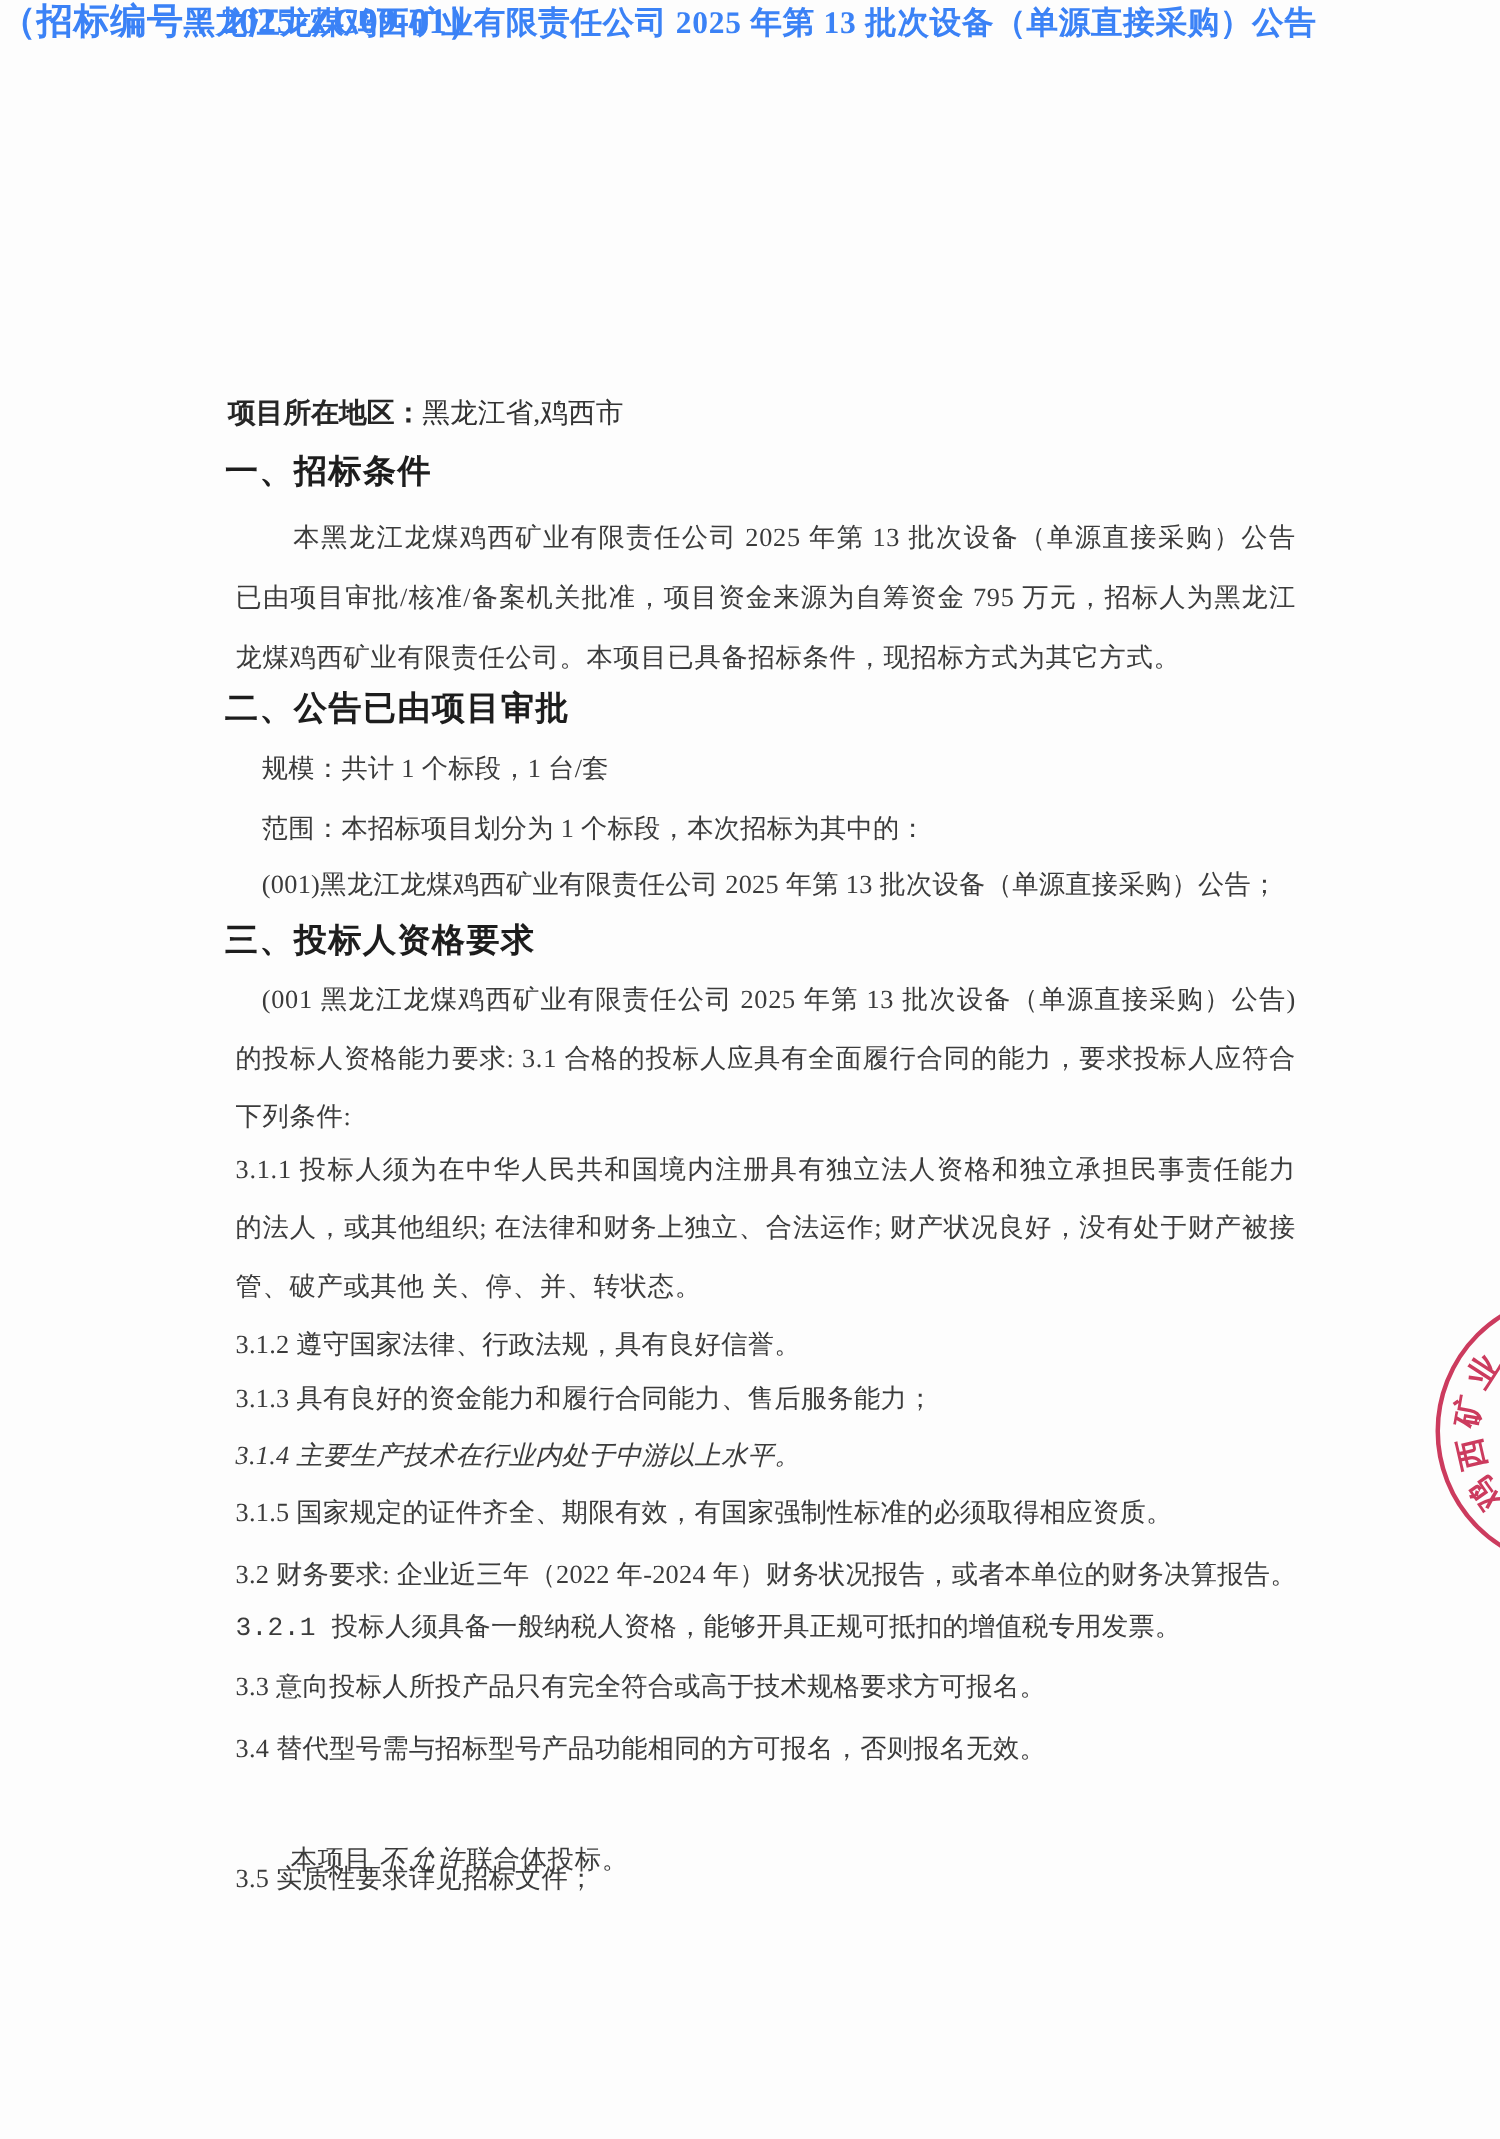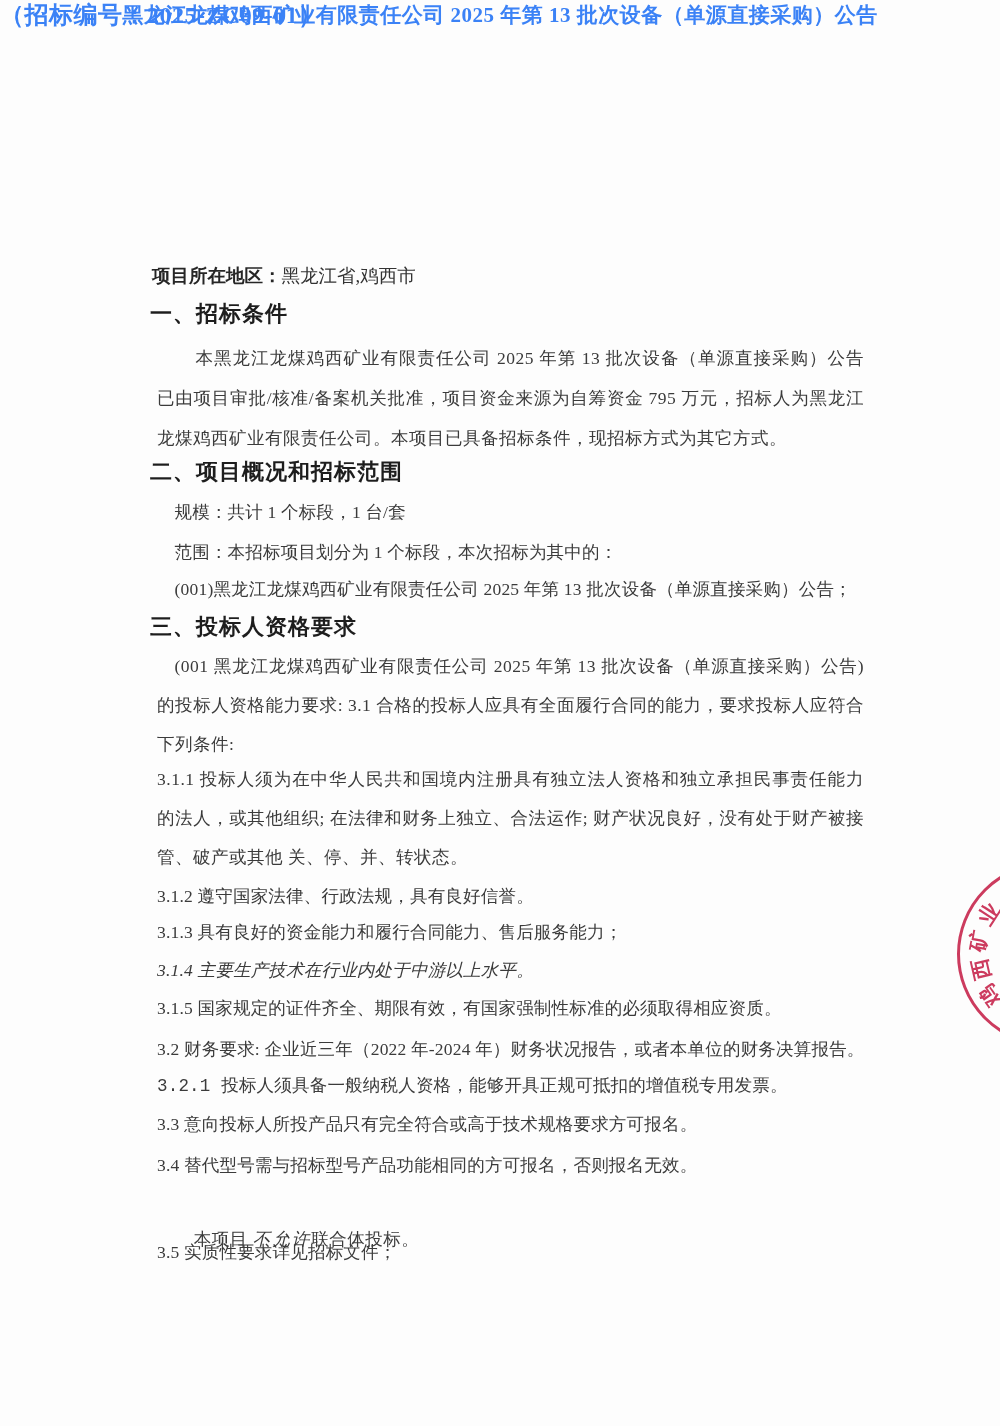--- a/index.html
+++ b/index.html
@@ -93,21 +93,21 @@
   <div class="abs doc-subtitle">（招标编号：2025-ZC09-01）</div>
 
   <div class="abs sec-heading h1">一、招标条件</div>
 
   <div class="abs location-line">
     <span class="lbl">项目所在地区：</span><span>黑龙江省,鸡西市</span>
   </div>
 
   <div class="abs body-par p-intro1">本黑龙江龙煤鸡西矿业有限责任公司 2025 年第 13 批次设备（单源直接采购）公告已由项目审批/核准/备案机关批准，项目资金来源为自筹资金 795 万元，招标人为黑龙江龙煤鸡西矿业有限责任公司。本项目已具备招标条件，现招标方式为其它方式。</div>
 
-  <div class="abs sec-heading h2">二、项目概况和招标范围</div>
+  <div class="abs sec-heading h2">二、公告已由项目审批</div>
 
   <div class="abs body-par one-line indent1 t-scale">规模：共计 1 个标段，1 台/套</div>
 
   <div class="abs body-par one-line indent1 t-scope">范围：本招标项目划分为 1 个标段，本次招标为其中的：</div>
 
   <div class="abs body-par one-line indent1 t-lot">(001)黑龙江龙煤鸡西矿业有限责任公司 2025 年第 13 批次设备（单源直接采购）公告；</div>
 
   <div class="abs sec-heading h3">三、投标人资格要求</div>
 
   <div class="abs body-par p-intro3">(001 黑龙江龙煤鸡西矿业有限责任公司 2025 年第 13 批次设备（单源直接采购）公告)的投标人资格能力要求: 3.1 合格的投标人应具有全面履行合同的能力，要求投标人应符合下列条件:</div>

